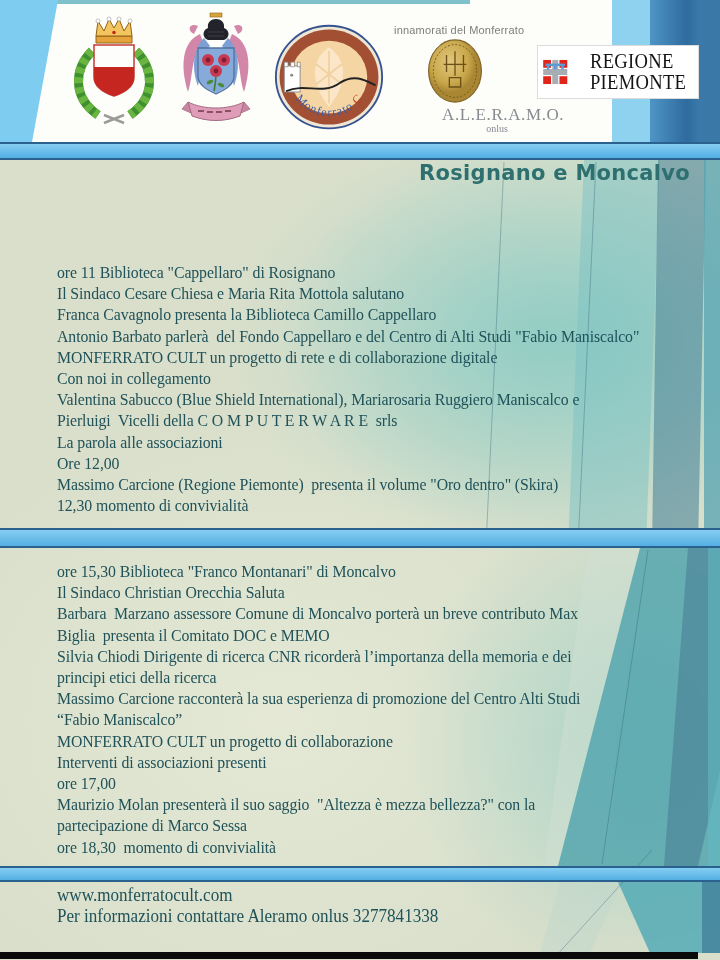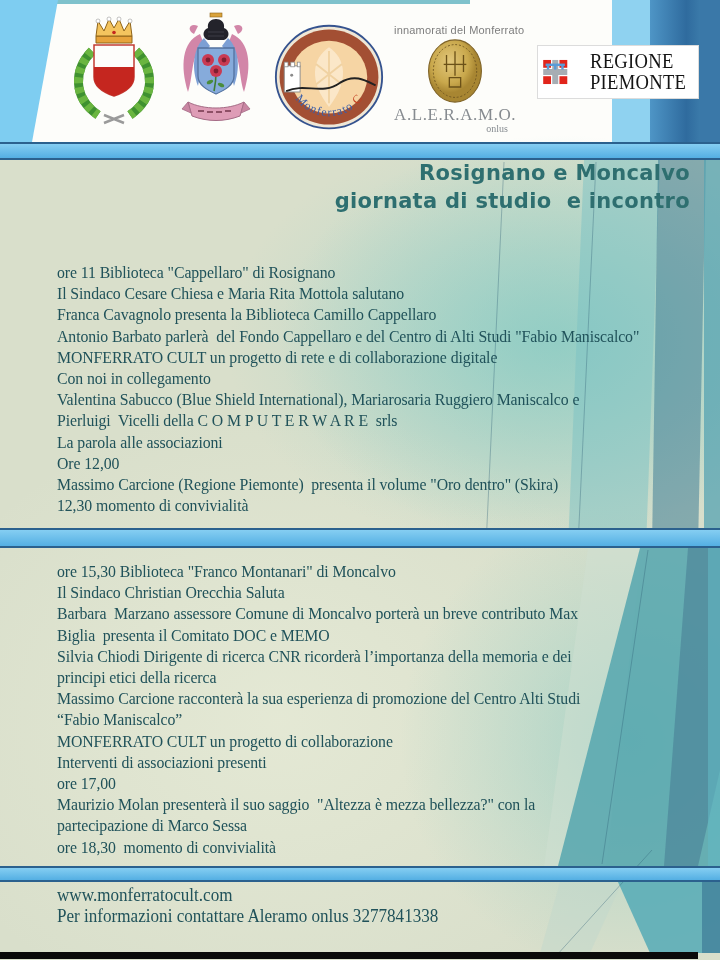--- a/index.html
+++ b/index.html
@@ -12,21 +12,21 @@
   }
   .header-white{position:absolute;left:0;top:0;width:720px;height:142px;background:#fdfdfa;z-index:1;}
   .bg-decor{position:absolute;left:0;top:0;z-index:2;}
   .logo{position:absolute;z-index:3;}
   .crest-ros{left:62px;top:9px;}
   .crest-mon{left:174px;top:8px;}
   .cult{left:273px;top:23px;}
   .aleramo{left:394px;top:24px;width:122px;text-align:center;font-family:"Liberation Sans",sans-serif;}
   .aleramo-tagline{font-size:11px;color:#7d7d7d;letter-spacing:.2px;white-space:pre;}
   .aleramo-coin{display:block;margin:2px auto 0;}
-  .aleramo-name{font-family:"Liberation Serif",serif;font-size:17px;color:#868b90;letter-spacing:.6px;margin-top:1px;}
+  .aleramo-name{font-family:"Liberation Serif",serif;font-size:17px;color:#868b90;letter-spacing:.6px;margin-top:1px;margin-left:48px;}
   .aleramo-sub{font-family:"Liberation Serif",serif;font-size:10px;color:#868b90;text-align:right;padding-right:8px;margin-top:-2px;}
   .regione{left:538px;top:46px;width:160px;height:52px;background:#ffffff;display:flex;align-items:center;gap:22px;
     padding:3px 4px;box-sizing:border-box;box-shadow:0 0 0 1px #dcdcdc;}
   .regione-text{font-family:"Liberation Serif",serif;font-size:20px;line-height:21px;color:#141414;
     transform:scaleX(.93);transform-origin:left center;letter-spacing:.3px;}
   .divider{position:absolute;left:0;width:720px;z-index:3;box-sizing:border-box;
     background:linear-gradient(180deg,#85cef2,#54afe3);
     border-top:2px solid #2b618e;border-bottom:2px solid #2b618e;}
   .d1{top:142px;height:18px;}
   .d2{top:528px;height:20px;}
@@ -200,21 +200,20 @@
     <div class="regione-text">
       <div>REGIONE</div>
       <div>PIEMONTE</div>
     </div>
   </div>
 
   <div class="divider d1"></div>
 
   <div class="title">
       <div class="title-line">Rosignano e Moncalvo</div>
-      <div class="title-line">giornata di studio  e incontro</div>
     </div>
 
   <div class="program p1">
       <div class="prog-line">ore 11 Biblioteca "Cappellaro" di Rosignano</div>
       <div class="prog-line">Il Sindaco Cesare Chiesa e Maria Rita Mottola salutano</div>
       <div class="prog-line">Franca Cavagnolo presenta la Biblioteca Camillo Cappellaro</div>
       <div class="prog-line">Antonio Barbato parlerà  del Fondo Cappellaro e del Centro di Alti Studi "Fabio Maniscalco"</div>
       <div class="prog-line">MONFERRATO CULT un progetto di rete e di collaborazione digitale</div>
       <div class="prog-line">Con noi in collegamento</div>
       <div class="prog-line">Valentina Sabucco (Blue Shield International), Mariarosaria Ruggiero Maniscalco e</div>

